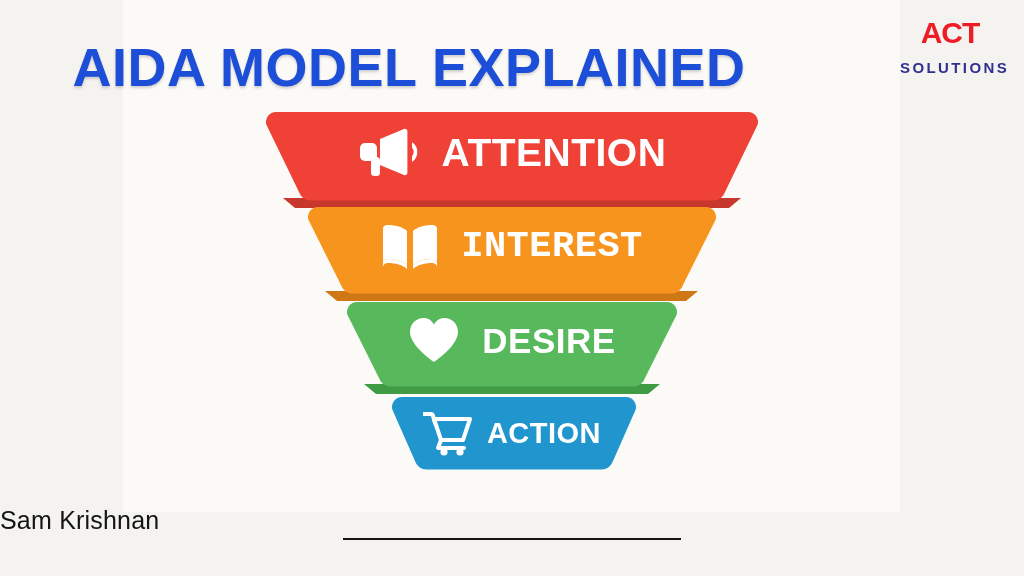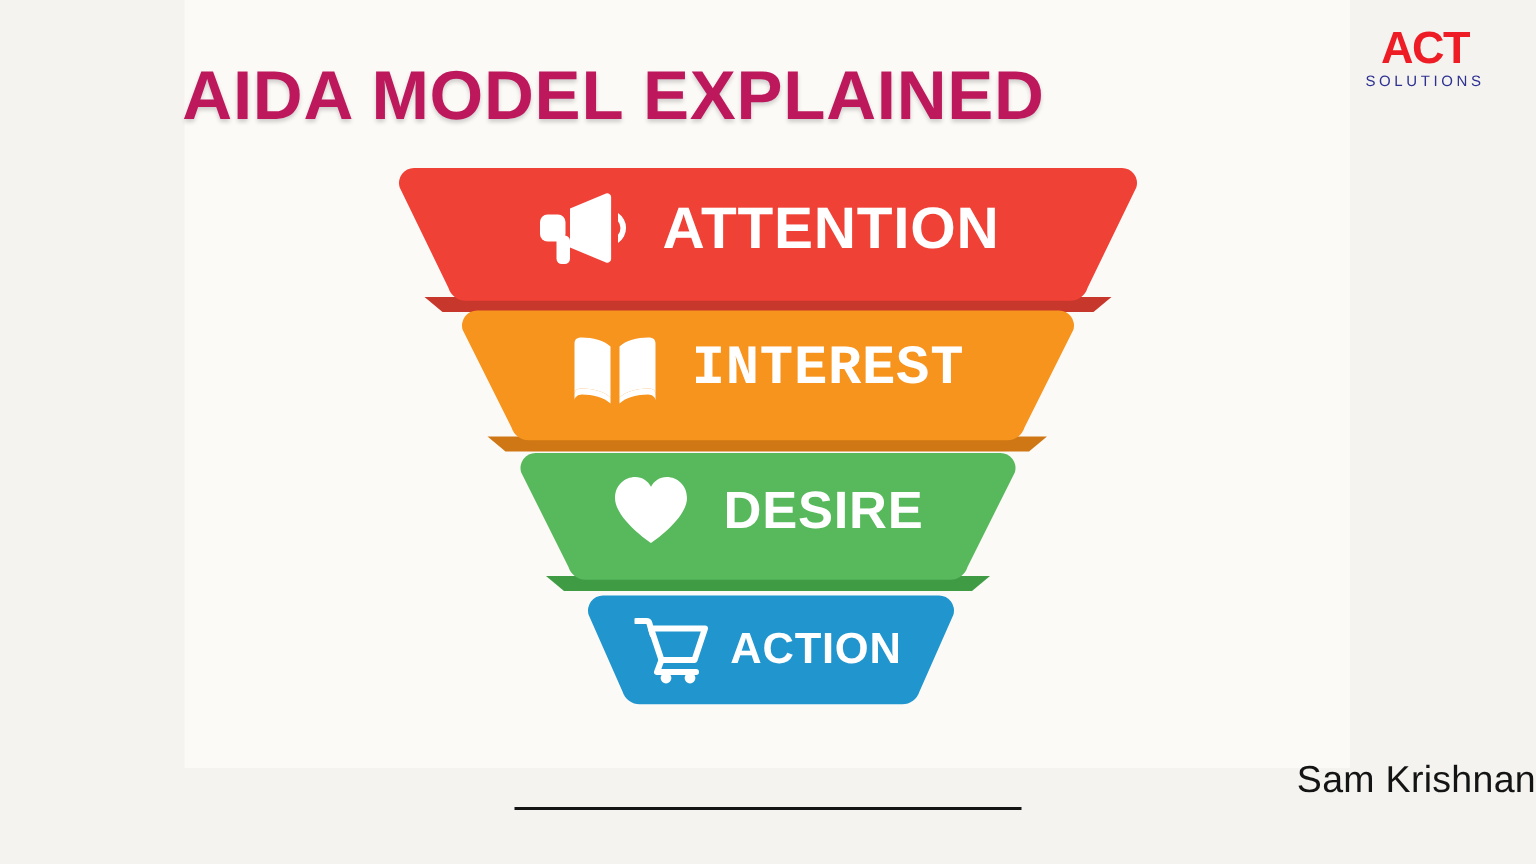--- a/index.html
+++ b/index.html
@@ -23,47 +23,47 @@
     width:777px; height:512px;
     background:#fbfaf7;
   }
 
   
   #title {
     position:absolute;
     left:0; top:36px;
     width:818px;
     text-align:center;
-    font-size:46px;
+    font-size:54px;
     font-weight:bold;
     letter-spacing:0.5px;
-    color:#be185d;
+    color:#1d4ed8;
     text-shadow:0 2px 3px rgba(0,0,0,0.18);
   }
 
   
   #logo {
     position:absolute;
     left:900px; top:18px;
     width:100px;
     text-align:center;
     line-height:1;
   }
   #logo-act {
     display:block;
     font-size:30px;
     font-weight:bold;
     color:#ee1c25;
     letter-spacing:-1px;
   }
   #logo-sub {
     display:block;
-    margin-top:2px;
-    font-size:10px;
-    font-weight:normal;
+    margin-top:12px;
+    font-size:15px;
+    font-weight:bold;
     color:#2e3192;
     letter-spacing:2.4px;
   }
 
   
   #funnel {
     position:absolute;
     left:0; top:110px;
     width:1024px; height:365px;
   }
@@ -109,21 +109,21 @@
 
   #stage-action    { top:285px; height:82px; }
   #stage-action .stage-content { height:76px; gap:14px; }
   #stage-action .stage-label { font-size:29px; }
 
   
   #footer {
     position:absolute;
     left:0; top:506px;
     width:1024px;
-    text-align:right;
+    text-align:left;
   }
   #footer-name {
     font-size:25px;
     color:#141414;
     letter-spacing:0.2px;
     line-height:1.15;
   }
   #footer-rule {
     width:338px;
     height:2px;

